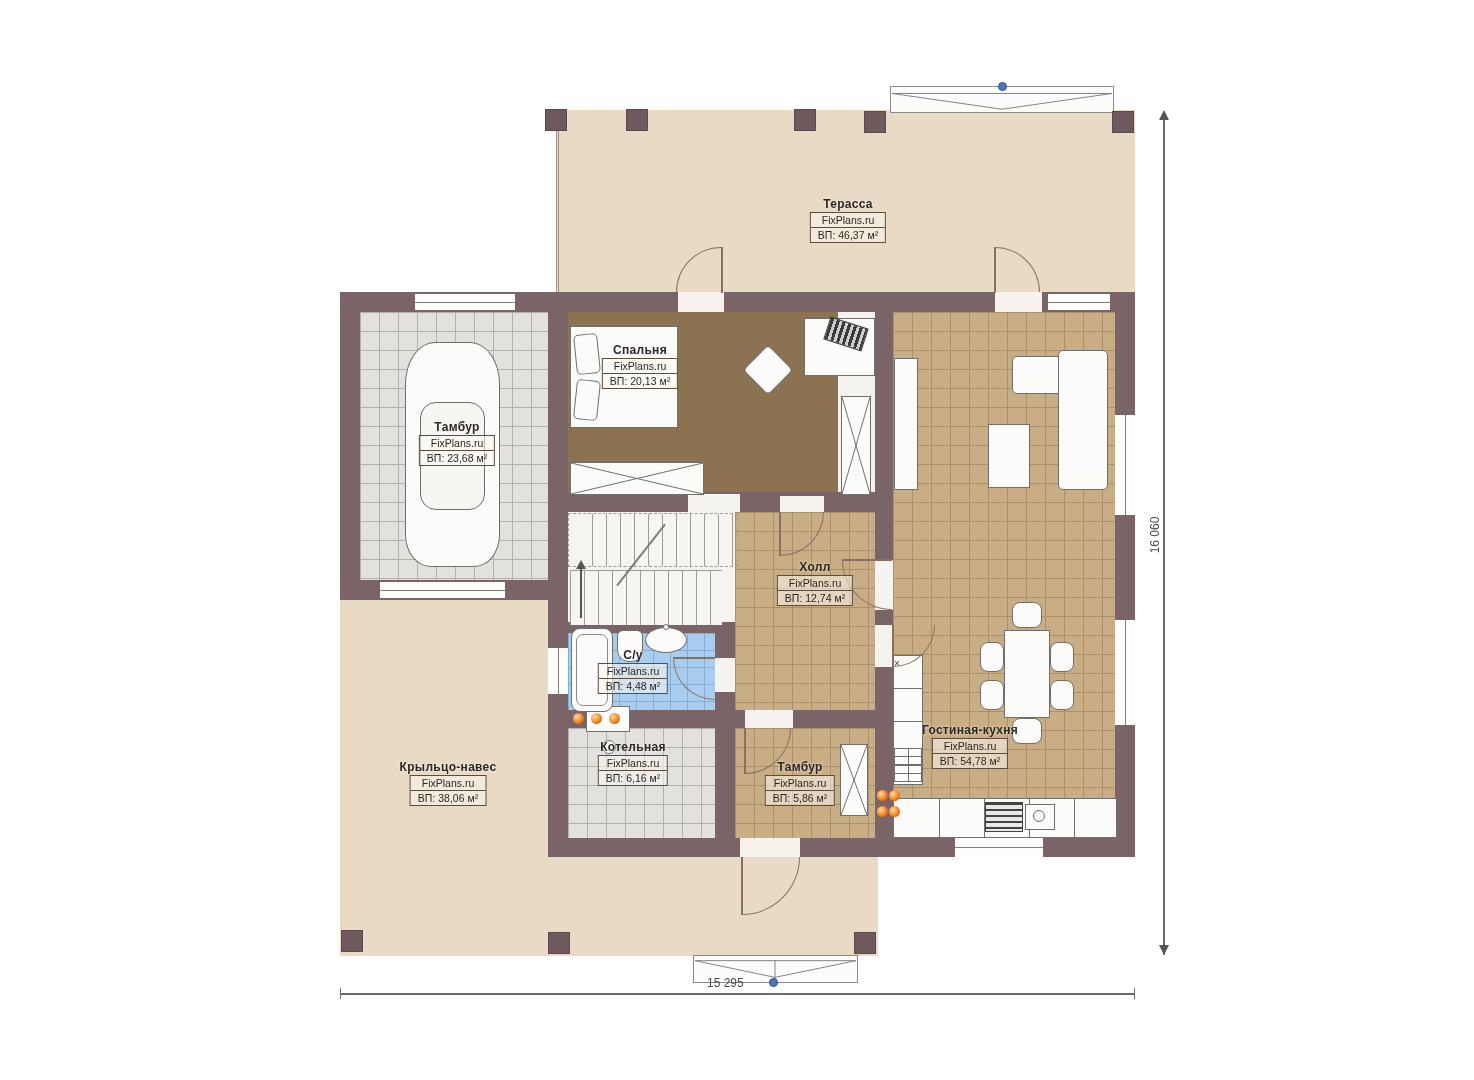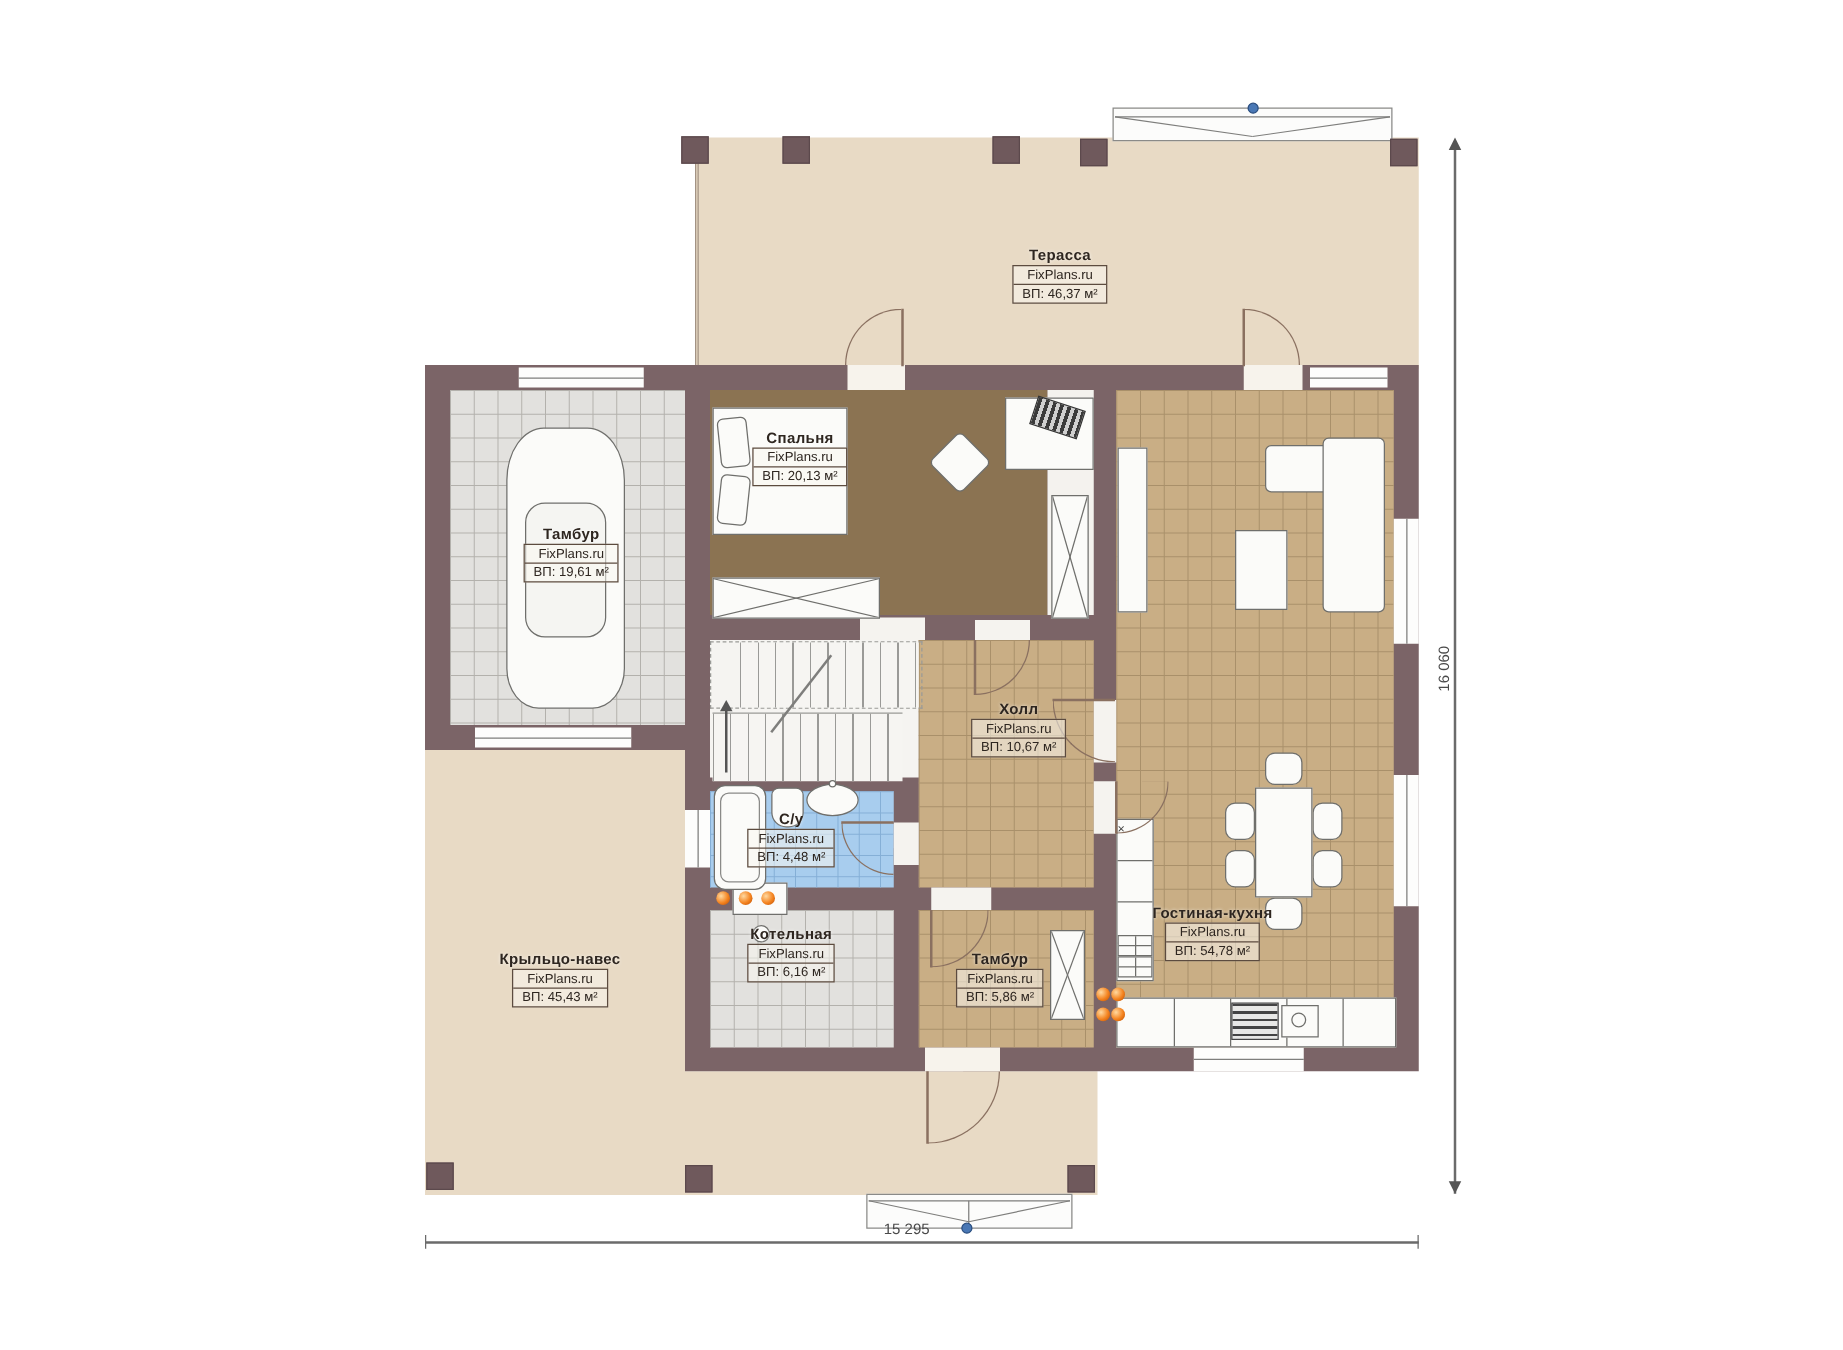--- a/index.html
+++ b/index.html
@@ -220,45 +220,45 @@
   <div class="room-label" style="left:848px;top:197px;">
     <div class="room-name">Терасса</div>
     <div class="label-box"><div class="brand">FixPlans.ru</div><div class="area">ВП: 46,37 м²</div></div>
   </div>
   <div class="room-label" style="left:640px;top:343px;">
     <div class="room-name">Спальня</div>
     <div class="label-box"><div class="brand">FixPlans.ru</div><div class="area">ВП: 20,13 м²</div></div>
   </div>
   <div class="room-label" style="left:457px;top:420px;">
     <div class="room-name">Тамбур</div>
-    <div class="label-box"><div class="brand">FixPlans.ru</div><div class="area">ВП: 19,61 м²</div></div>
+    <div class="label-box"><div class="brand">FixPlans.ru</div><div class="area">ВП: 23,68 м²</div></div>
   </div>
   <div class="room-label" style="left:815px;top:560px;">
     <div class="room-name">Холл</div>
-    <div class="label-box"><div class="brand">FixPlans.ru</div><div class="area">ВП: 10,67 м²</div></div>
+    <div class="label-box"><div class="brand">FixPlans.ru</div><div class="area">ВП: 12,74 м²</div></div>
   </div>
   <div class="room-label" style="left:633px;top:648px;">
     <div class="room-name">С/у</div>
     <div class="label-box"><div class="brand">FixPlans.ru</div><div class="area">ВП: 4,48 м²</div></div>
   </div>
   <div class="room-label" style="left:633px;top:740px;">
     <div class="room-name">Котельная</div>
     <div class="label-box"><div class="brand">FixPlans.ru</div><div class="area">ВП: 6,16 м²</div></div>
   </div>
   <div class="room-label" style="left:800px;top:760px;">
     <div class="room-name">Тамбур</div>
     <div class="label-box"><div class="brand">FixPlans.ru</div><div class="area">ВП: 5,86 м²</div></div>
   </div>
   <div class="room-label" style="left:970px;top:723px;">
     <div class="room-name">Гостиная-кухня</div>
     <div class="label-box"><div class="brand">FixPlans.ru</div><div class="area">ВП: 54,78 м²</div></div>
   </div>
   <div class="room-label" style="left:448px;top:760px;">
     <div class="room-name">Крыльцо-навес</div>
-    <div class="label-box"><div class="brand">FixPlans.ru</div><div class="area">ВП: 45,43 м²</div></div>
+    <div class="label-box"><div class="brand">FixPlans.ru</div><div class="area">ВП: 38,06 м²</div></div>
   </div>
 
   <div class="dimline" style="left:340px;top:993px;width:795px;height:1.5px;"></div>
   <div class="dimline" style="left:340px;top:988px;width:1px;height:11px;"></div>
   <div class="dimline" style="left:1134px;top:988px;width:1px;height:11px;"></div>
   <div class="dimtext" style="left:707px;top:976px;">15 295</div>
 
   <div class="dimline" style="left:1163px;top:113px;width:1.5px;height:842px;"></div>
   <div class="tri" style="left:1159px;top:110px;border-left:5px solid transparent;border-right:5px solid transparent;border-bottom:10px solid #555;"></div>
   <div class="tri" style="left:1159px;top:945px;border-left:5px solid transparent;border-right:5px solid transparent;border-top:10px solid #555;"></div>

